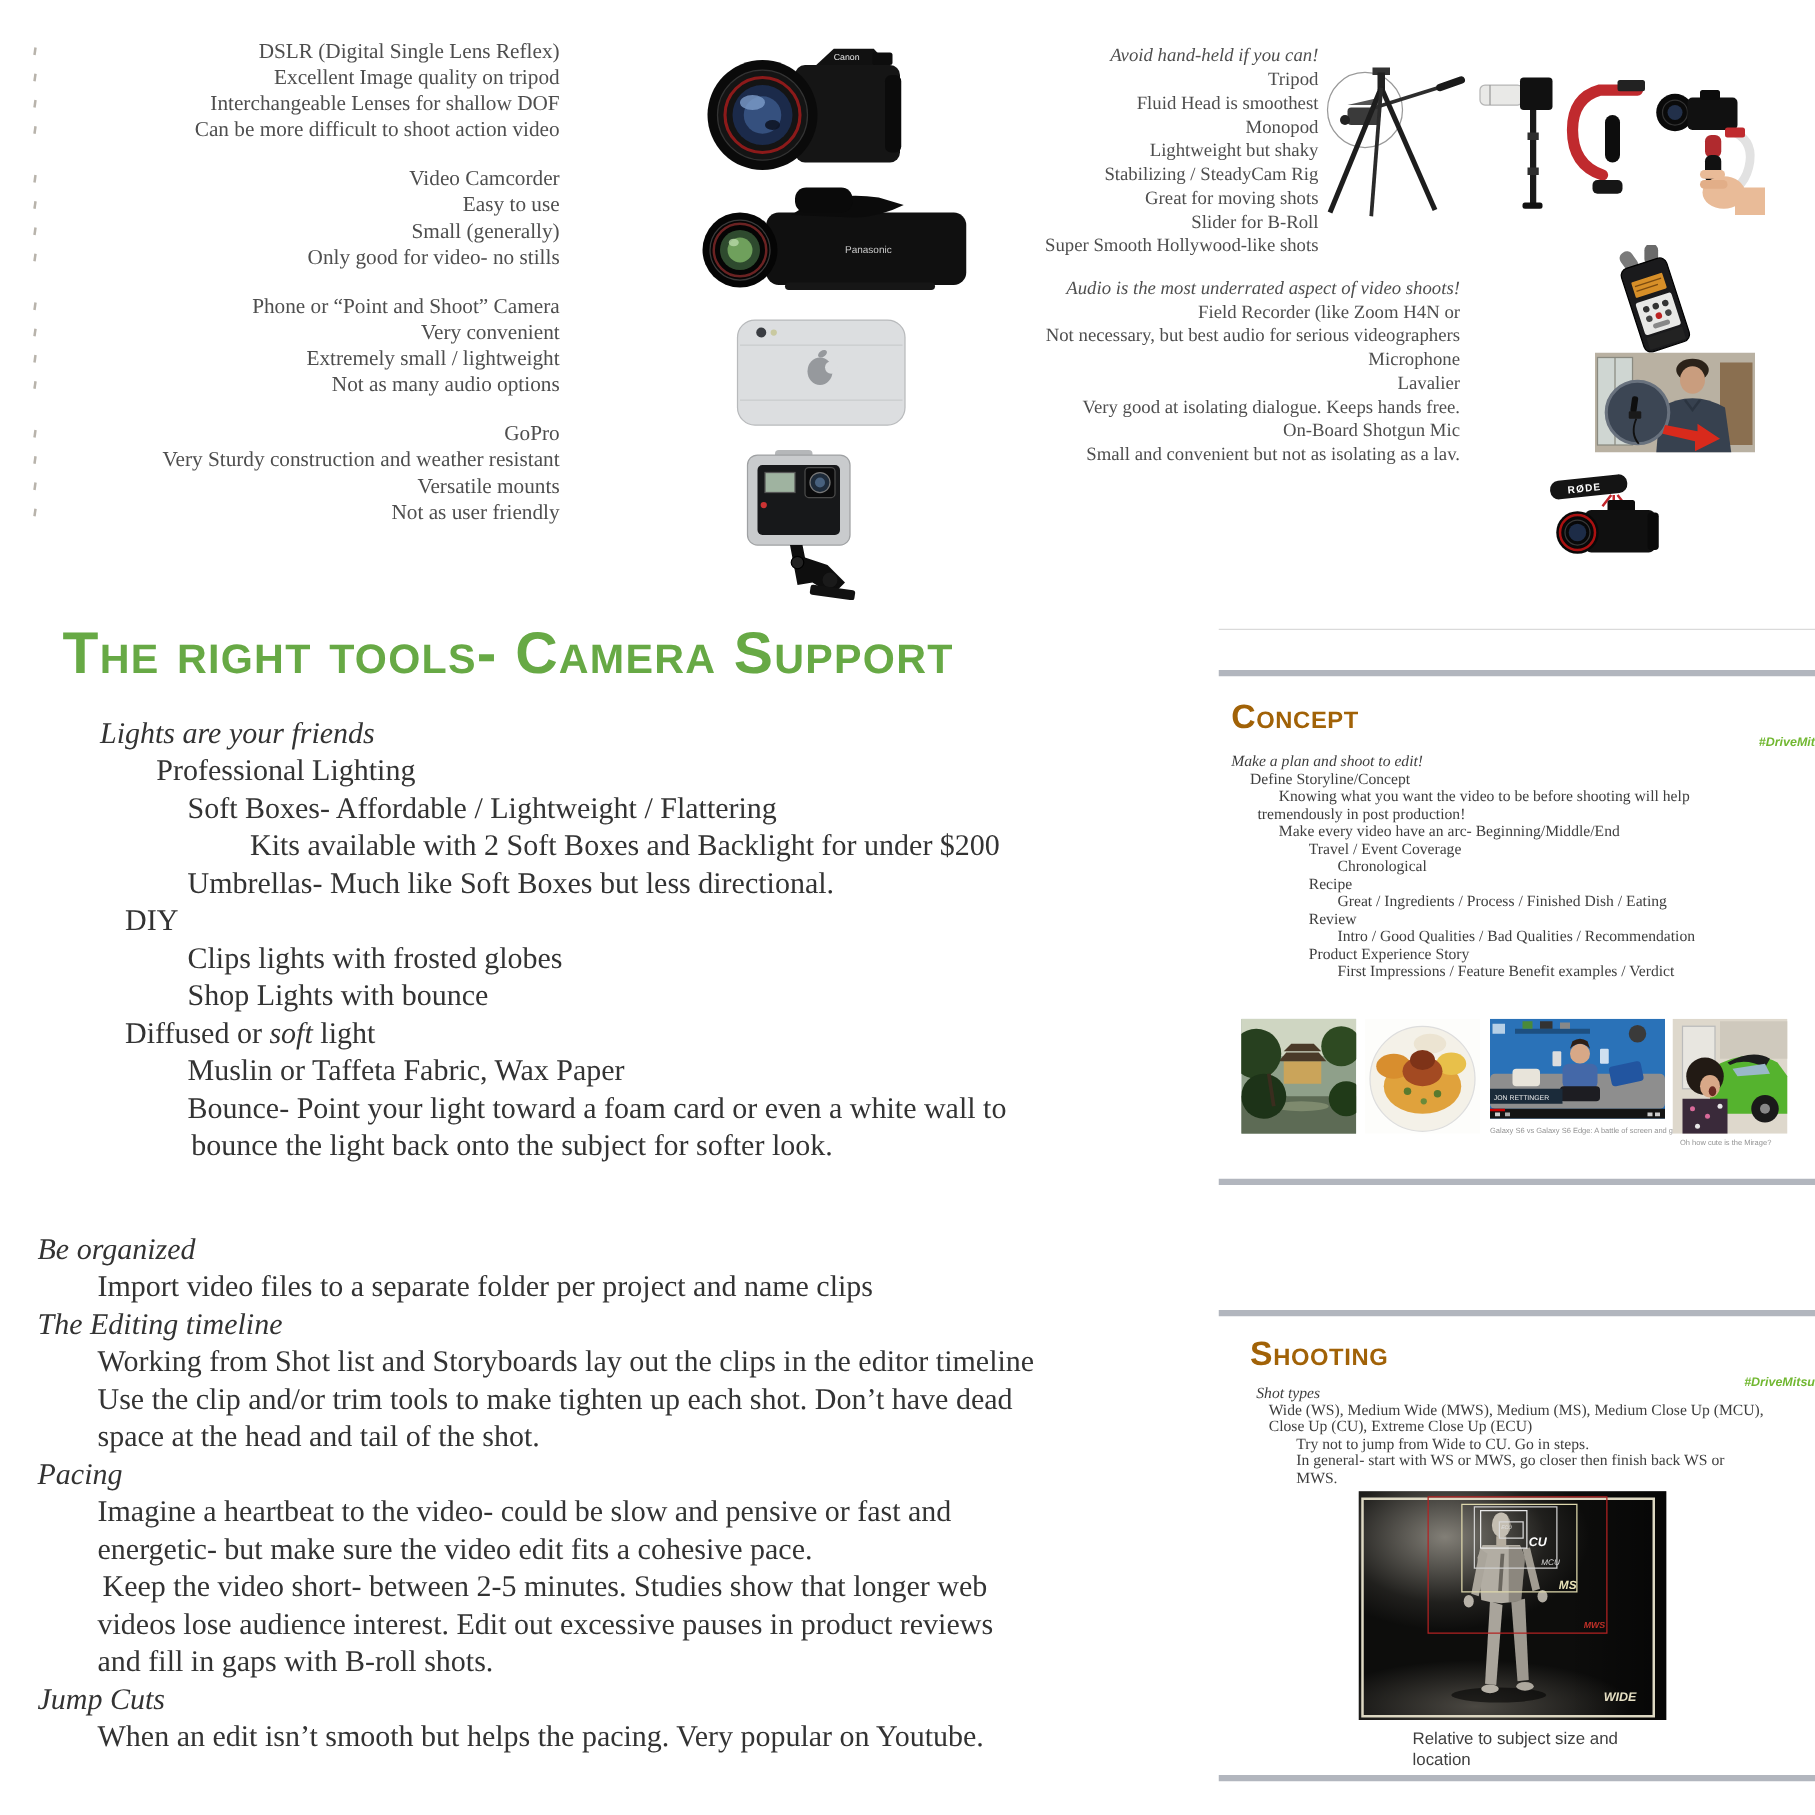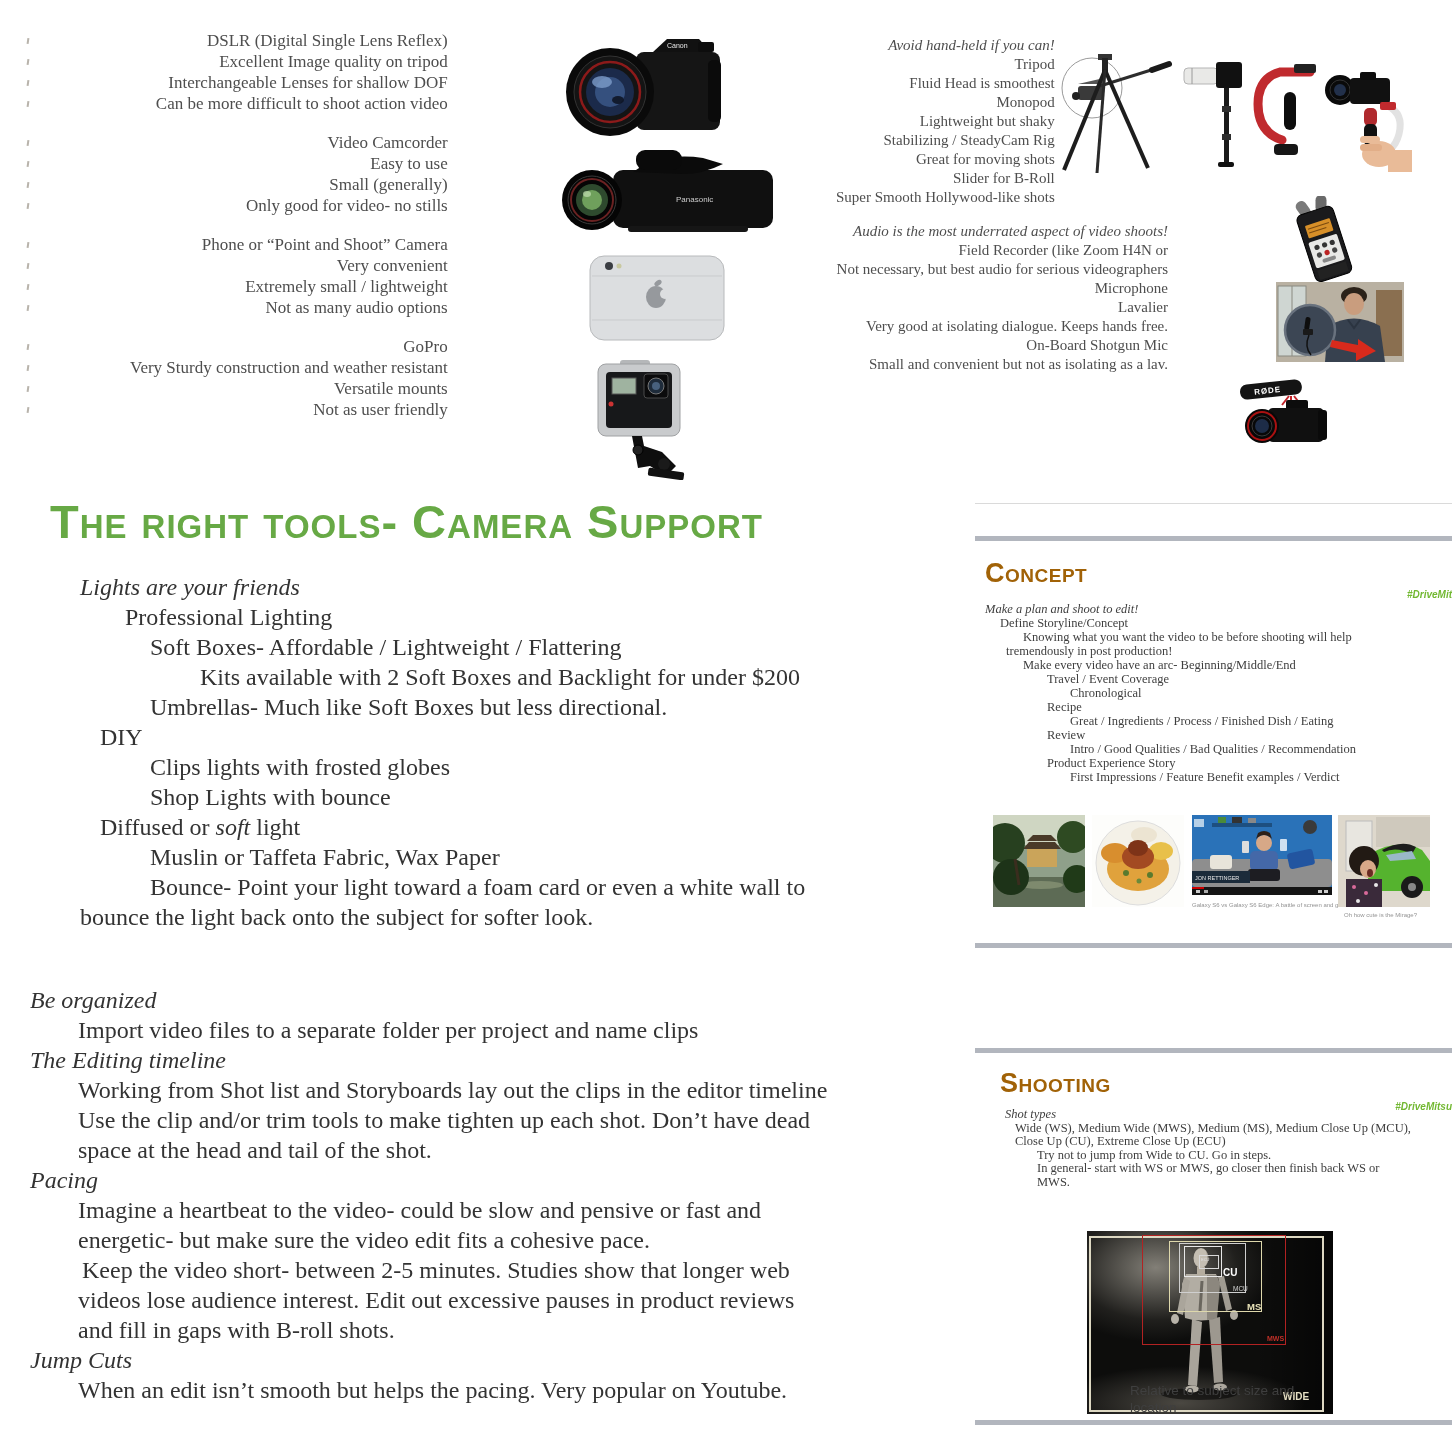--- a/index.html
+++ b/index.html
@@ -16,41 +16,41 @@
   .camlist .item{margin-left:33px;}
   
   .sup{font-size:15px;line-height:19px;color:#4e4e4e;text-align:right;}
   .sup .i1{margin-left:27px}.sup .i2{margin-left:56px}.sup .i3{margin-left:86px}
   
   .mainhead{font-family:"Liberation Sans","DejaVu Sans",sans-serif;font-weight:bold;
             font-variant:small-caps;color:#67a945;font-size:47px;letter-spacing:1px;white-space:nowrap;}
   
   .big{font-size:24px;line-height:30px;color:#333;}
   .big .li1{margin-left:20px}.big .li2{margin-left:45px}.big .li3{margin-left:70px}
-  .big .li3b{}.big .li4{margin-left:120px}
+  .big .li3b{margin-left:73px}.big .li4{margin-left:120px}
   .ed .ind{margin-left:48px}.ed .indb{margin-left:52px}
   
   .bar{position:absolute;height:5px;background:#b2b6be;width:477px;left:975px;}
   .thinline{position:absolute;height:1px;background:#dadada;width:477px;left:975px;}
   .hashtag{position:absolute;width:212px;text-align:right;font-family:"Liberation Sans",sans-serif;
            font-weight:bold;font-style:italic;font-size:10px;color:#72b832;white-space:nowrap;overflow:hidden;margin-top:42px;}
   .slide-h{position:absolute;font-family:Liberation Sans, sans-serif;font-weight:bold;
            font-variant:small-caps;color:#a16207;font-size:27px;letter-spacing:.5px;}
   .con{font-size:12.5px;line-height:14px;color:#3e3e3e;}
   .con .c1{margin-left:15px}.con .c2{margin-left:38px}.con .c2b{margin-left:21px}
   .con .c3{margin-left:62px}.con .c4{margin-left:85px}
   .sh{font-size:12.5px;line-height:13.5px;color:#3e3e3e;font-family:Liberation Serif, serif;}
   .sh .s1{margin-left:10px}.sh .s2{margin-left:32px}
   .thumbcap{position:absolute;font-family:"Liberation Sans",sans-serif;font-size:6px;color:#939393;white-space:nowrap;}
   
-  #frame{position:absolute;left:1087px;top:1231px;width:246px;height:183px;background-color:#0d0d0c;
+  #frame{position:absolute;left:1087px;top:1193px;width:246px;height:183px;background-color:#0d0d0c;
          background-image:
            radial-gradient(ellipse 60% 52% at 28% 20%, rgba(160,156,146,.8), rgba(90,87,80,.25) 55%, transparent 78%),
            radial-gradient(ellipse 70% 28% at 38% 94%, rgba(125,120,110,.55), transparent 72%),
-           linear-gradient(to left, rgba(0,0,0,.55), transparent 32%);}
+           linear-gradient(to left, rgba(0,0,0,.55), transparent 32%); font-style: italic;}
   .frect{position:absolute;}
   .flabel{position:absolute;font-family:"Liberation Sans",sans-serif;white-space:nowrap;}
   .framecap{position:absolute;left:1130px;top:1382px;width:190px;
             font-family:"Liberation Sans",sans-serif;font-size:13.5px;line-height:17px;color:#3f3f3f;}
 </style>
 </head>
 <body>
 
 <div id="root">
 

